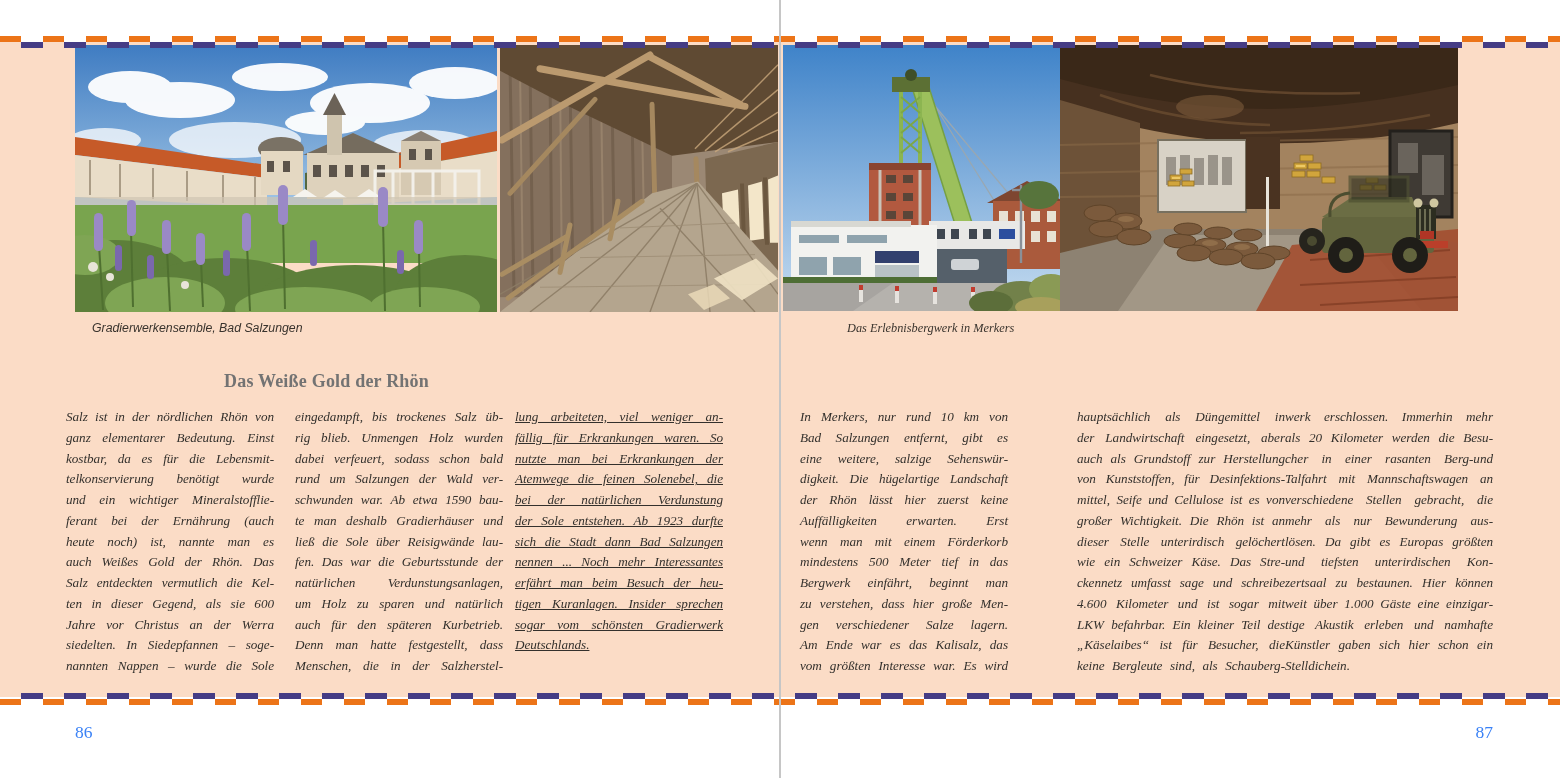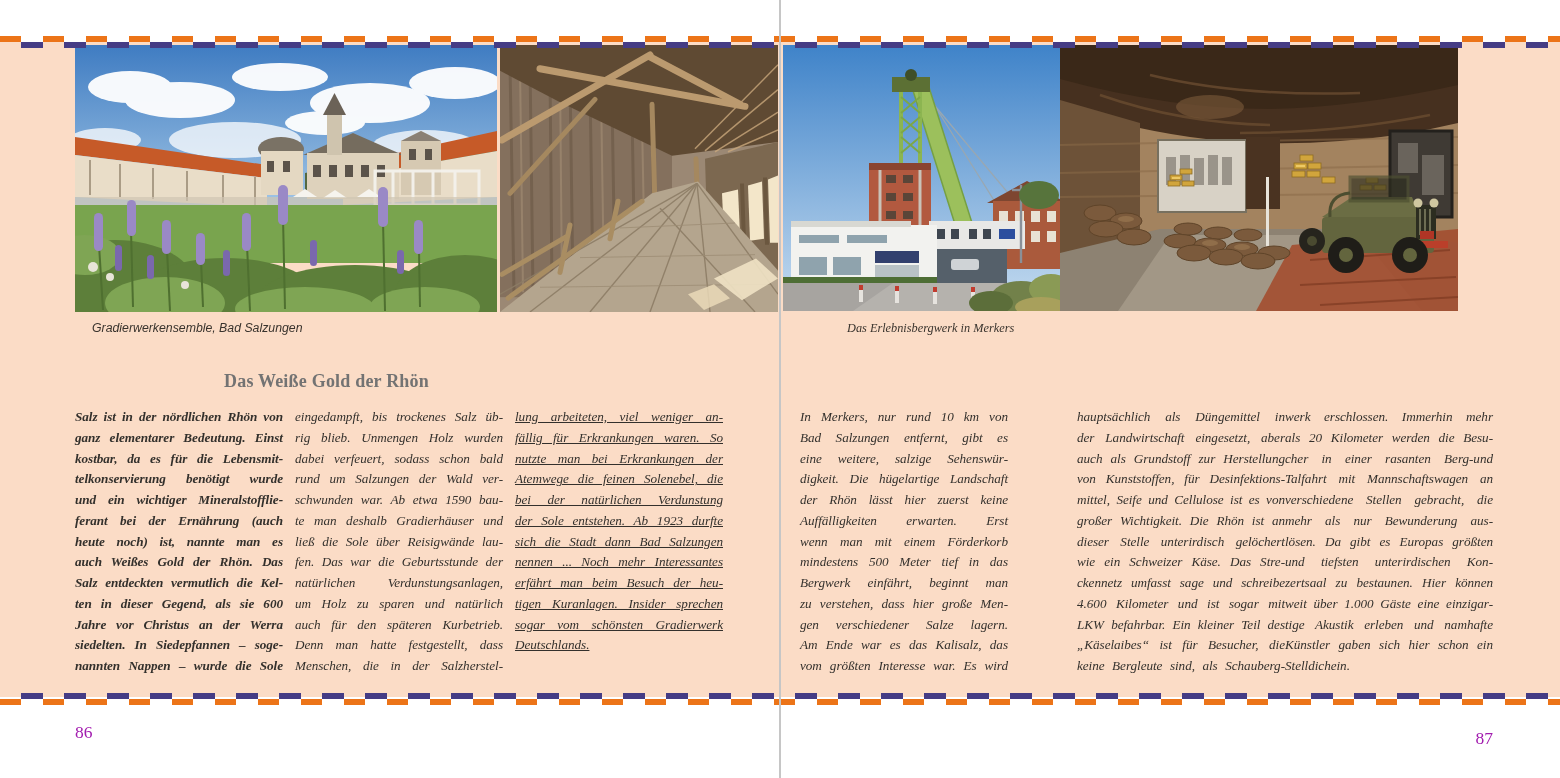--- a/index.html
+++ b/index.html
@@ -31,27 +31,27 @@
   #cap3{left:847px;top:319px;width:290px;font-family:Liberation Serif, serif;}
   #cap4{left:1065px;top:319px;width:440px;}
   
   .heading{position:absolute;left:200px;top:371px;z-index:3;font-family:"Liberation Serif",serif;
            font-weight:bold;font-size:18px;color:#737373;letter-spacing:.2px;margin-left:24px;}
   
   .col{position:absolute;top:407px;width:208px;z-index:3;font-family:"Liberation Serif",serif;
        font-style:italic;font-size:13.2px;color:#33302c;letter-spacing:-0.05px;}
   .tline{height:20.77px;line-height:20.77px;text-align:justify;text-align-last:justify;}
   .tline.last{text-align-last:left;}
-  #lcol1{left:75px;font-weight:bold;}  #lcol2{left:295px;}  #lcol3{left:515px;text-decoration:underline;}
+  #lcol1{left:66px;}  #lcol2{left:295px;}  #lcol3{left:515px;text-decoration:underline;}
   #rcol1{left:800px;} #rcol2{left:1065px;margin-left:12px;} #rcol3{left:1285px;}
   
   .pagenum{position:absolute;top:722px;z-index:3;font-family:"Liberation Serif",serif;
-           font-size:17.5px;color:#a21caf;}
+           font-size:17.5px;color:#3b82f6;}
   #pn-left{left:75px;}
-  #pn-right{left:1445px;width:48px;text-align:right;margin-top:6px;}
+  #pn-right{left:1445px;width:48px;text-align:right;}
 </style>
 </head>
 <body>
 
 <div class="spread">
   <div class="page-bg"></div>
 
   <div class="stitch stitch-top">
     <div class="row r1"></div>
     <div class="row r2"></div>

